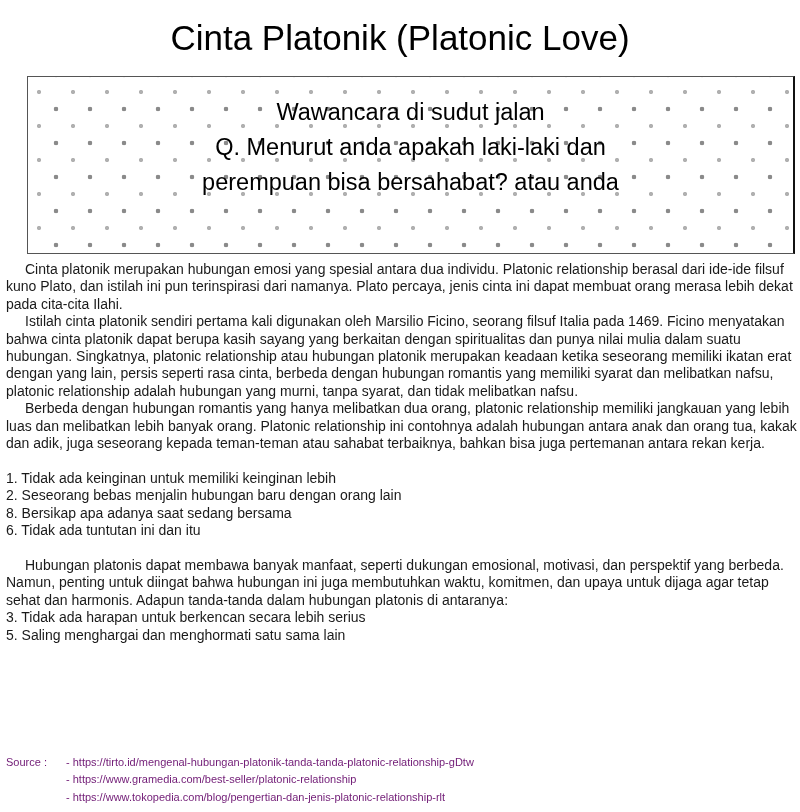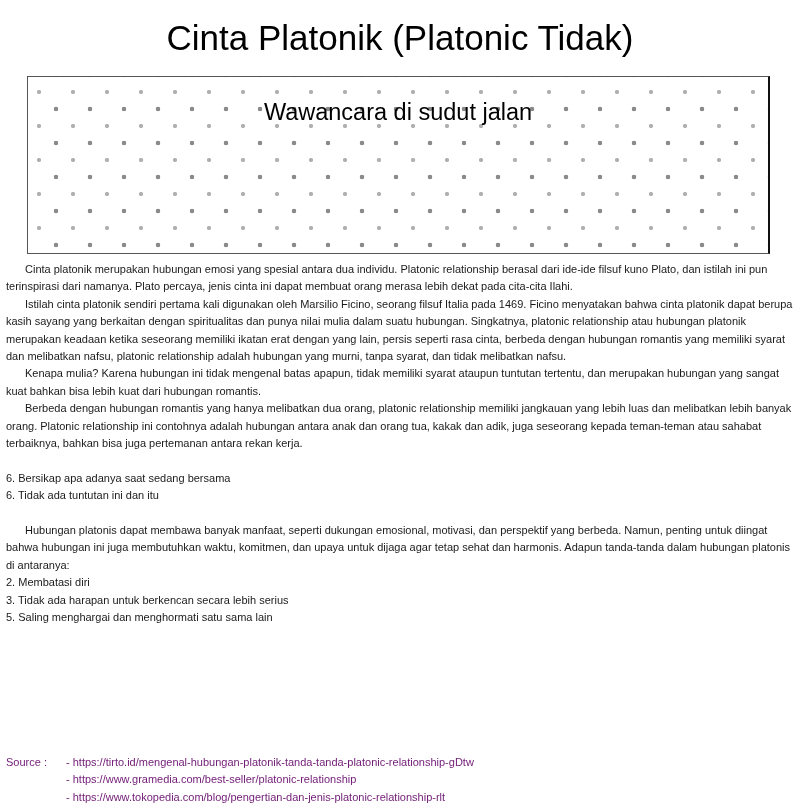--- a/index.html
+++ b/index.html
@@ -15,65 +15,68 @@
     .quote-box {
       position: absolute; left: 27px; top: 76px; width: 740px; height: 176px;
       border-top: 1.5px solid #555; border-left: 1.5px solid #555;
       border-bottom: 1.5px solid #555; border-right: 2.5px solid #111;
       background-color: #fff;
       background-image:
         radial-gradient(circle, #8a8a8a 0px, #8a8a8a 2px, rgba(255,255,255,0) 2.6px),
         radial-gradient(circle, #b0b0b0 0px, #b0b0b0 1.8px, rgba(255,255,255,0) 2.4px);
       background-size: 34px 34px, 34px 34px;
       background-position: 11px 15px, -6px -2px;
+      padding-left: 25px;
     }
     .quote-text {
       position: absolute; left: 0; top: 18px; width: 100%;
       text-align: center; font-size: 23.5px; line-height: 35px; color: #000;
     }
     .quote-text span { display: block; }
     .body {
       position: absolute; left: 6px; top: 261px; width: 792px;
-      font-size: 11px; line-height: 17.4px; color: #1a1a1a;
+      font-size: 14px; line-height: 17.4px; color: #1a1a1a;
     }
     .para { margin: 0; text-indent: 19px; }
     .gap { height: 17.4px; }
     .list-title, .list-item { margin: 0; }
     .source {
       position: absolute; left: 6px; top: 754px; font-size: 11px; line-height: 17.4px; color: #701a75;
     }
     .source-row { display: flex; }
     .source-label { width: 60px; white-space: pre; }
     .source-links div { margin: 0; }
   </style>
 </head>
 <body>
 
-<div class="title">Cinta Platonik (Platonic Tidak)</div>
+<div class="title">Cinta Platonik (Platonic Love)</div>
 
 <div class="quote-box">
   <div class="quote-text">
     <span>Wawancara di sudut jalan</span>
+    <span>Q. Menurut anda apakah laki-laki dan</span>
+    <span>perempuan bisa bersahabat? atau anda</span>
   </div>
 </div>
 
 <div class="body">
   <p class="para">Cinta platonik merupakan hubungan emosi yang spesial antara dua individu. Platonic relationship berasal dari ide-ide filsuf kuno Plato, dan istilah ini pun terinspirasi dari namanya. Plato percaya, jenis cinta ini dapat membuat orang merasa lebih dekat pada cita-cita Ilahi.</p>
   <p class="para">Istilah cinta platonik sendiri pertama kali digunakan oleh Marsilio Ficino, seorang filsuf Italia pada 1469. Ficino menyatakan bahwa cinta platonik dapat berupa kasih sayang yang berkaitan dengan spiritualitas dan punya nilai mulia dalam suatu hubungan. Singkatnya, platonic relationship atau hubungan platonik merupakan keadaan ketika seseorang memiliki ikatan erat dengan yang lain, persis seperti rasa cinta, berbeda dengan hubungan romantis yang memiliki syarat dan melibatkan nafsu, platonic relationship adalah hubungan yang murni, tanpa syarat, dan tidak melibatkan nafsu.</p>
-  <p class="para">Kenapa mulia? Karena hubungan ini tidak mengenal batas apapun, tidak memiliki syarat ataupun tuntutan tertentu, dan merupakan hubungan yang sangat kuat bahkan bisa lebih kuat dari hubungan romantis.</p>
   <p class="para">Berbeda dengan hubungan romantis yang hanya melibatkan dua orang, platonic relationship memiliki jangkauan yang lebih luas dan melibatkan lebih banyak orang. Platonic relationship ini contohnya adalah hubungan antara anak dan orang tua, kakak dan adik, juga seseorang kepada teman-teman atau sahabat terbaiknya, bahkan bisa juga pertemanan antara rekan kerja.</p>
   <div class="gap"></div>
   <div>
-    <p class="list-item">6. Bersikap apa adanya saat sedang bersama</p>
+    <p class="list-item">1. Tidak ada keinginan untuk memiliki keinginan lebih</p>
+    <p class="list-item">2. Seseorang bebas menjalin hubungan baru dengan orang lain</p>
+    <p class="list-item">8. Bersikap apa adanya saat sedang bersama</p>
     <p class="list-item">6. Tidak ada tuntutan ini dan itu</p>
   </div>
   <div class="gap"></div>
   <div>
     <p class="para">Hubungan platonis dapat membawa banyak manfaat, seperti dukungan emosional, motivasi, dan perspektif yang berbeda. Namun, penting untuk diingat bahwa hubungan ini juga membutuhkan waktu, komitmen, dan upaya untuk dijaga agar tetap sehat dan harmonis. Adapun tanda-tanda dalam hubungan platonis di antaranya:</p>
-    <p class="list-item">2. Membatasi diri</p>
     <p class="list-item">3. Tidak ada harapan untuk berkencan secara lebih serius</p>
     <p class="list-item">5. Saling menghargai dan menghormati satu sama lain</p>
   </div>
 </div>
 
 <div class="source">
   <div class="source-row">
     <div class="source-label">Source :</div>
     <div class="source-links">
       <div>- https://tirto.id/mengenal-hubungan-platonik-tanda-tanda-platonic-relationship-gDtw</div>

